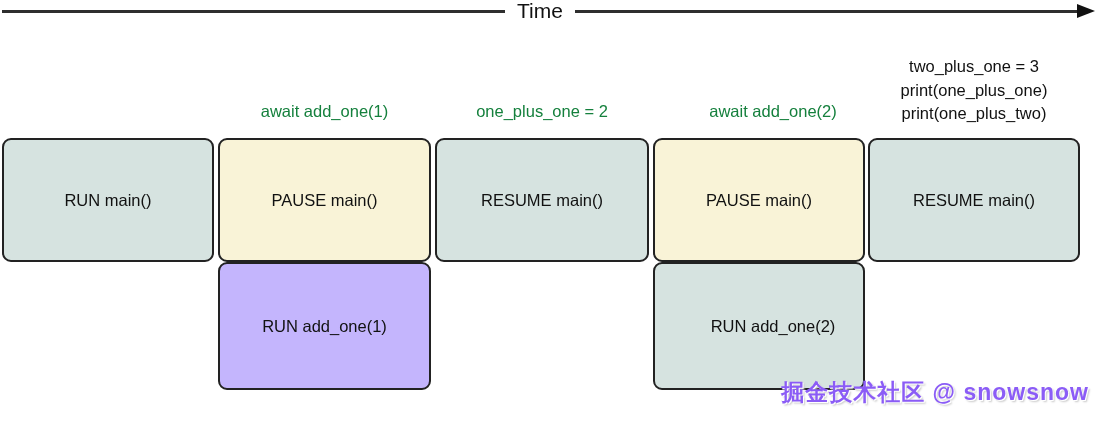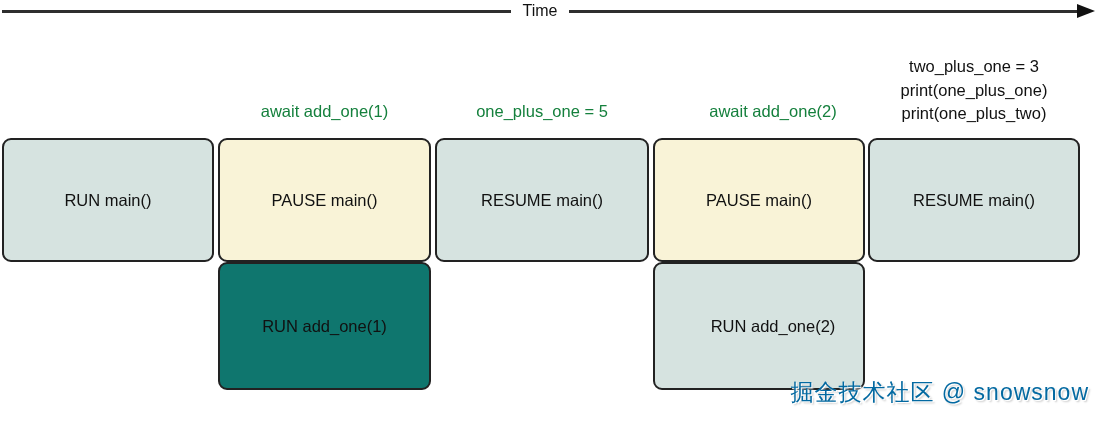--- a/index.html
+++ b/index.html
@@ -17,21 +17,21 @@
   .time-axis {
     position: absolute;
     top: 2px; left: 2px; right: 2px;
     height: 18px;
     display: flex;
     align-items: center;
   }
   .axis-seg { flex: 1; height: 3px; background: #2e2e2e; }
   .axis-label {
     padding: 0 12px;
-    font-size: 16px;
+    font-size: 21px;
     line-height: 18px;
     color: #111;
     white-space: nowrap;
   }
   .arrow-head {
     width: 0; height: 0;
     border-top: 7px solid transparent;
     border-bottom: 7px solid transparent;
     border-left: 18px solid #111;
     margin-left: -1px;
@@ -81,41 +81,41 @@
     line-height: 23.5px;
     color: #111;
   }
 
   
   .watermark {
     position: absolute;
     top: 377px;
     right: 8px;
     font-size: 23px;
-    font-weight: 400;
+    font-weight: 700;
     letter-spacing: 1px;
-    color: #0369a1;
+    color: #8b5cf6;
     text-shadow: 1px 1px 0 #ffffff, 2px 2px 2px #c9c9c9;
     white-space: nowrap;
   }
 </style>
 </head>
 <body>
 
 <div class="canvas">
 
   <div class="time-axis">
     <div class="axis-seg"></div>
     <div class="axis-label">Time</div>
     <div class="axis-seg"></div>
     <div class="arrow-head"></div>
   </div>
 
   <div class="note note-top n2">await add_one(1)</div>
-  <div class="note note-top n3">one_plus_one = 5</div>
+  <div class="note note-top n3">one_plus_one = 2</div>
   <div class="note note-top n4">await add_one(2)</div>
   <div class="final-block">
     <div>two_plus_one = 3</div>
     <div>print(one_plus_one)</div>
     <div>print(one_plus_two)</div>
   </div>
 
   <div class="box row-main b1" style="background: rgb(214, 227, 224);">
     <span>RUN main()</span>
   </div>
@@ -125,21 +125,21 @@
   <div class="box row-main b3" style="background: rgb(214, 227, 224);">
     <span>RESUME main()</span>
   </div>
   <div class="box row-main b4" style="background: rgb(249, 243, 215);">
     <span>PAUSE main()</span>
   </div>
   <div class="box row-main b5" style="background: rgb(214, 227, 224);">
     <span>RESUME main()</span>
   </div>
 
-  <div class="box row-sub b2" style="background: #0f766e;">
+  <div class="box row-sub b2" style="background: #c4b5fd;">
     <span>RUN add_one(1)</span>
   </div>
   <div class="box row-sub b4" style="background: rgb(214, 227, 224); padding-left: 28px;">
     <span>RUN add_one(2)</span>
   </div>
 
 
   <div class="watermark">掘金技术社区 @ snowsnow</div>
 
 </div>

